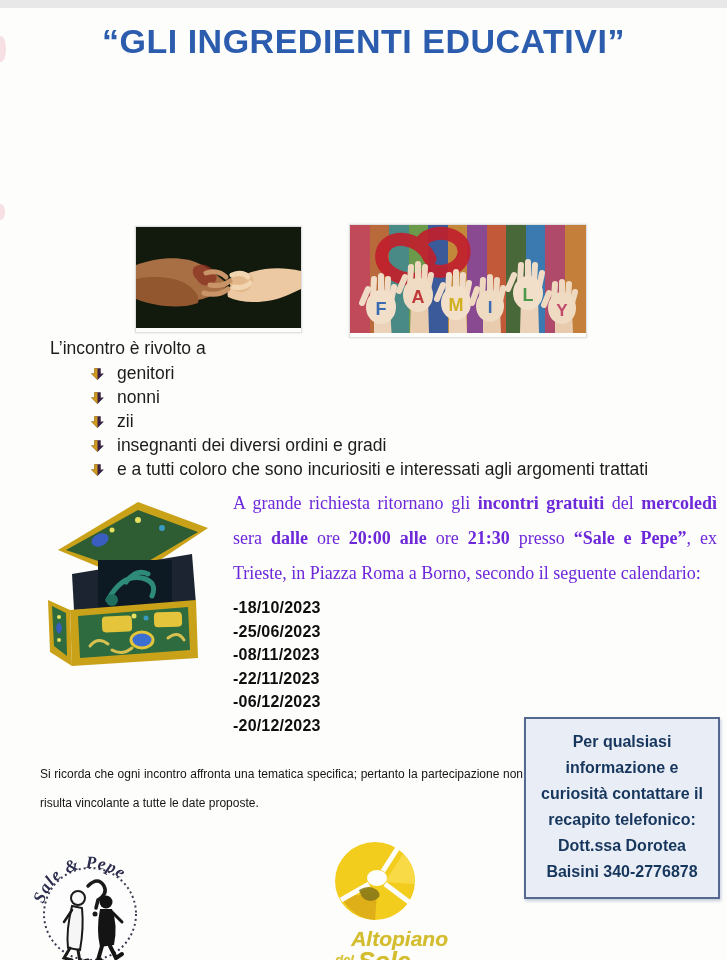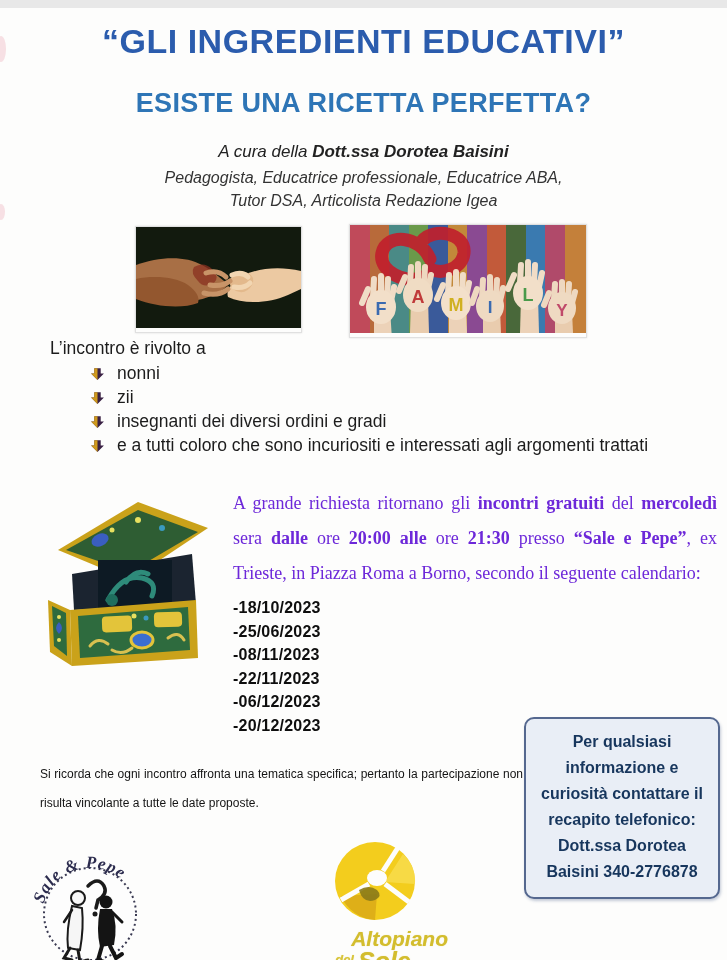--- a/index.html
+++ b/index.html
@@ -56,28 +56,20 @@
 </style>
 </head>
 <body>
 
 <div class="page">
 
   <div class="smudge" style="left:-4px;top:28px;width:10px;height:26px;"></div>
   <div class="smudge" style="left:-3px;top:196px;width:8px;height:16px;"></div>
 
   <div class="title" style="color:#2b5cad;">“GLI INGREDIENTI EDUCATIVI”</div>
-  <div class="subtitle" style="color:#2e75b6;">ESISTE UNA RICETTA PERFETTA?</div>
-  <div class="credit">
-    <div><span>A cura della </span><b>Dott.ssa Dorotea Baisini</b></div>
-    <div class="sub">
-      <div>Pedagogista, Educatrice professionale, Educatrice ABA,</div>
-      <div>Tutor DSA, Articolista Redazione Igea</div>
-    </div>
-  </div>
 
   <div class="photos">
     <div class="photo photo-hands">
       <svg width="165" height="101" viewBox="0 0 165 101">
         <rect width="165" height="101" fill="#121a0e"></rect>
         <rect width="165" height="101" fill="url(#hgrad)" opacity="0"></rect>
         <path d="M0,38 C22,30 48,28 66,38 C78,45 86,52 92,58 C80,70 60,76 40,74 C24,72 8,66 0,60 Z" fill="#a86f45"></path>
         <path d="M0,52 C18,48 40,50 52,58 C60,64 64,70 62,76 C46,82 20,80 0,72 Z" fill="#93572f"></path>
         <path d="M58,40 q10,-6 18,2 q8,8 2,14 q-10,6 -16,-2 q-8,-8 -4,-14" fill="#8a3020" opacity=".75"></path>
         <path d="M165,44 C140,38 116,42 102,52 C94,58 90,64 92,70 C108,78 134,76 152,68 L165,62 Z" fill="#ecc9a2"></path>
@@ -184,20 +176,27 @@
     </div>
   </div>
 
   <div class="audience">
     <div class="audience-intro">L’incontro è rivolto a</div>
     <div class="bullet-row">
       <svg width="15" height="15" viewBox="0 0 14 14">
           <path d="M7 13 L1 7 H4 V2 H10 V7 H13 Z" fill="#3a2144"></path>
           <path d="M7 13 L1 7 H4 V2 H7 Z" fill="#cf9a1c"></path>
         </svg>
+      <span>genitori</span>
+    </div>
+    <div class="bullet-row">
+      <svg width="15" height="15" viewBox="0 0 14 14">
+          <path d="M7 13 L1 7 H4 V2 H10 V7 H13 Z" fill="#3a2144"></path>
+          <path d="M7 13 L1 7 H4 V2 H7 Z" fill="#cf9a1c"></path>
+        </svg>
       <span>nonni</span>
     </div>
     <div class="bullet-row">
       <svg width="15" height="15" viewBox="0 0 14 14">
           <path d="M7 13 L1 7 H4 V2 H10 V7 H13 Z" fill="#3a2144"></path>
           <path d="M7 13 L1 7 H4 V2 H7 Z" fill="#cf9a1c"></path>
         </svg>
       <span>zii</span>
     </div>
     <div class="bullet-row">
@@ -253,21 +252,21 @@
 
   <div class="dates">
     <div>-18/10/2023</div>
     <div>-25/06/2023</div>
     <div>-08/11/2023</div>
     <div>-22/11/2023</div>
     <div>-06/12/2023</div>
     <div>-20/12/2023</div>
   </div>
 
-  <div class="contact" style="color:#17365d;border-radius:10px;">Per qualsiasi informazione e curiosità contattare il recapito telefonico: Dott.ssa Dorotea Baisini 340-2776878</div>
+  <div class="contact" style="color:#17365d;">Per qualsiasi informazione e curiosità contattare il recapito telefonico: Dott.ssa Dorotea Baisini 340-2776878</div>
 
   <div class="note">Si ricorda che ogni incontro affronta una tematica specifica; pertanto la partecipazione non risulta vincolante a tutte le date proposte.</div>
 
   <div class="logo-salepepe">
     <svg width="128" height="122" viewBox="0 0 128 122">
       <defs>
         <path id="arcTop" d="M 16,70 A 48,48 0 0 1 112,70" fill="none"></path>
       </defs>
       <ellipse cx="64" cy="68" rx="46" ry="46" fill="#fdfdfd" stroke="#3a3a52" stroke-width="2" stroke-dasharray="2 3"></ellipse>
       <text font-size="17" font-style="italic" font-weight="bold" fill="#2c2c4e" font-family="Liberation Serif,serif" letter-spacing="1">

